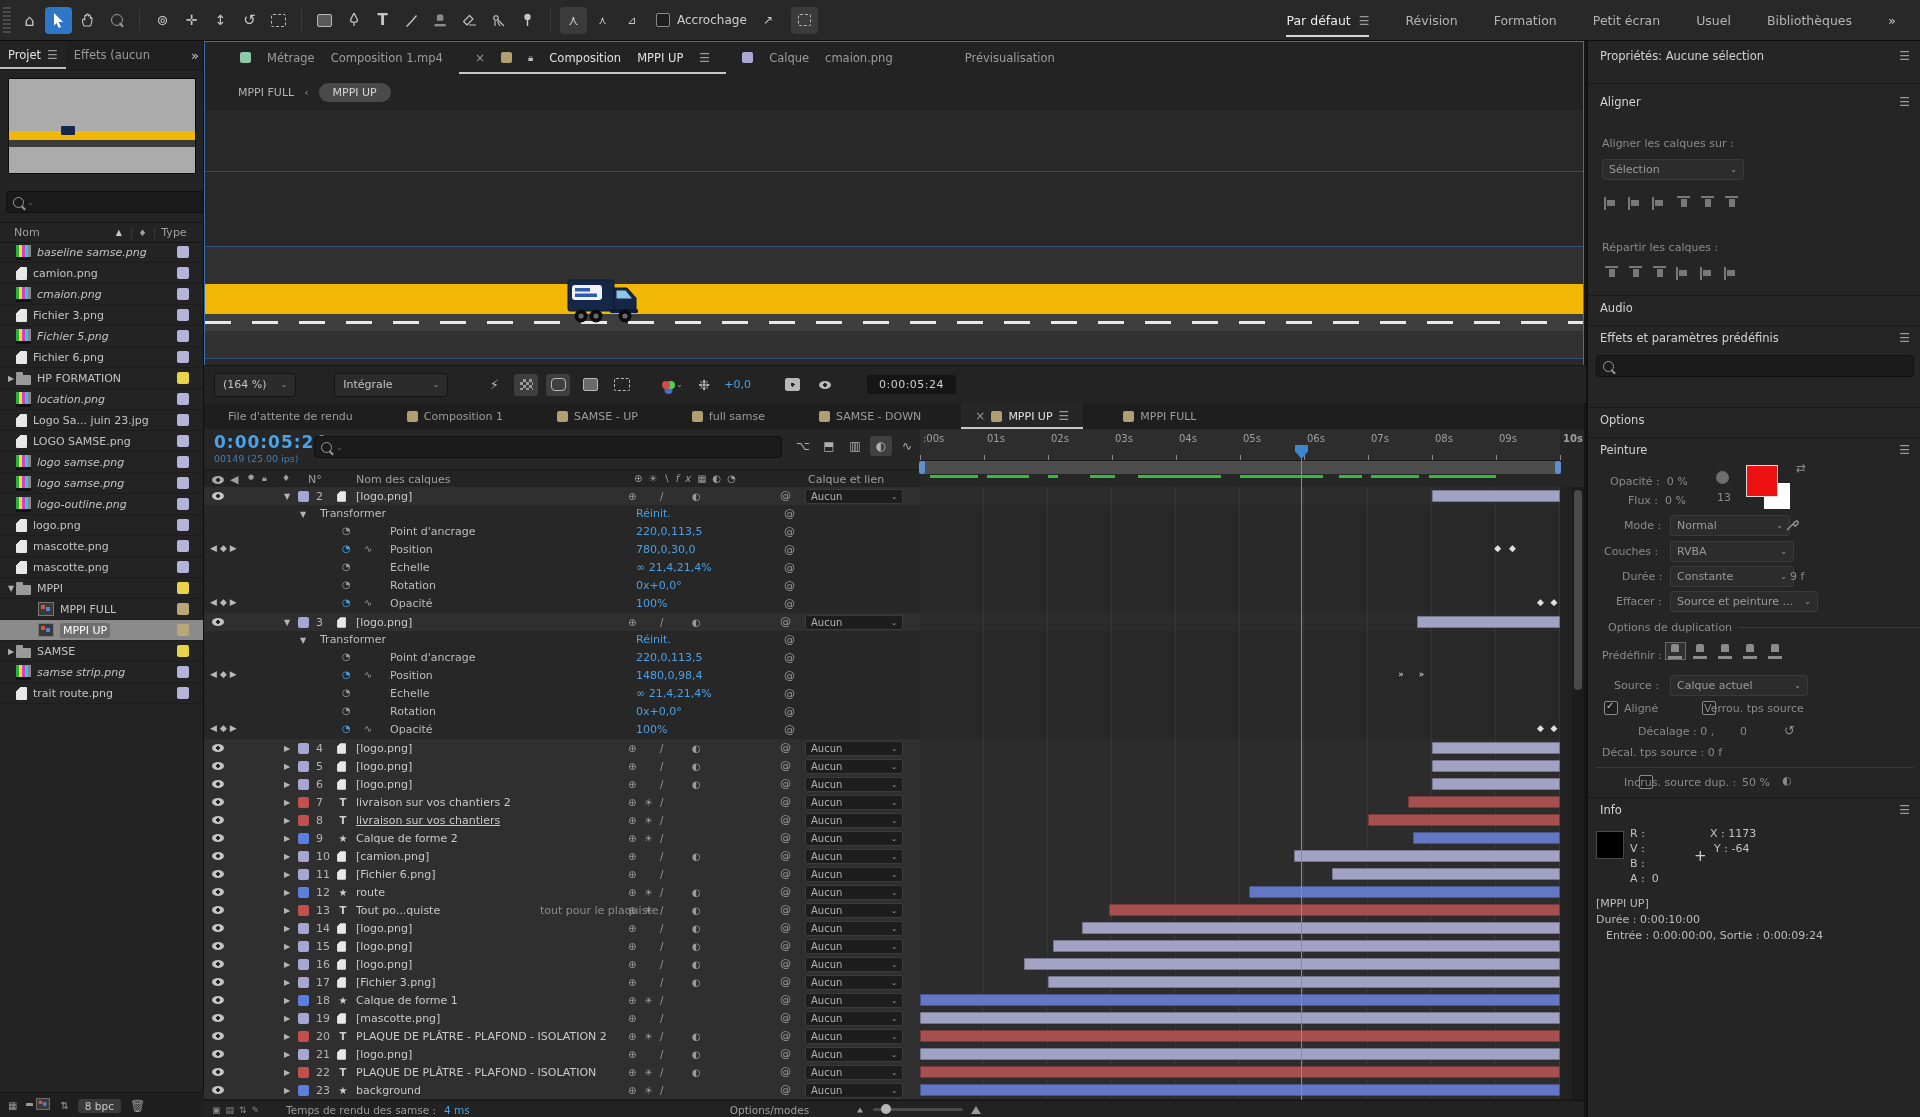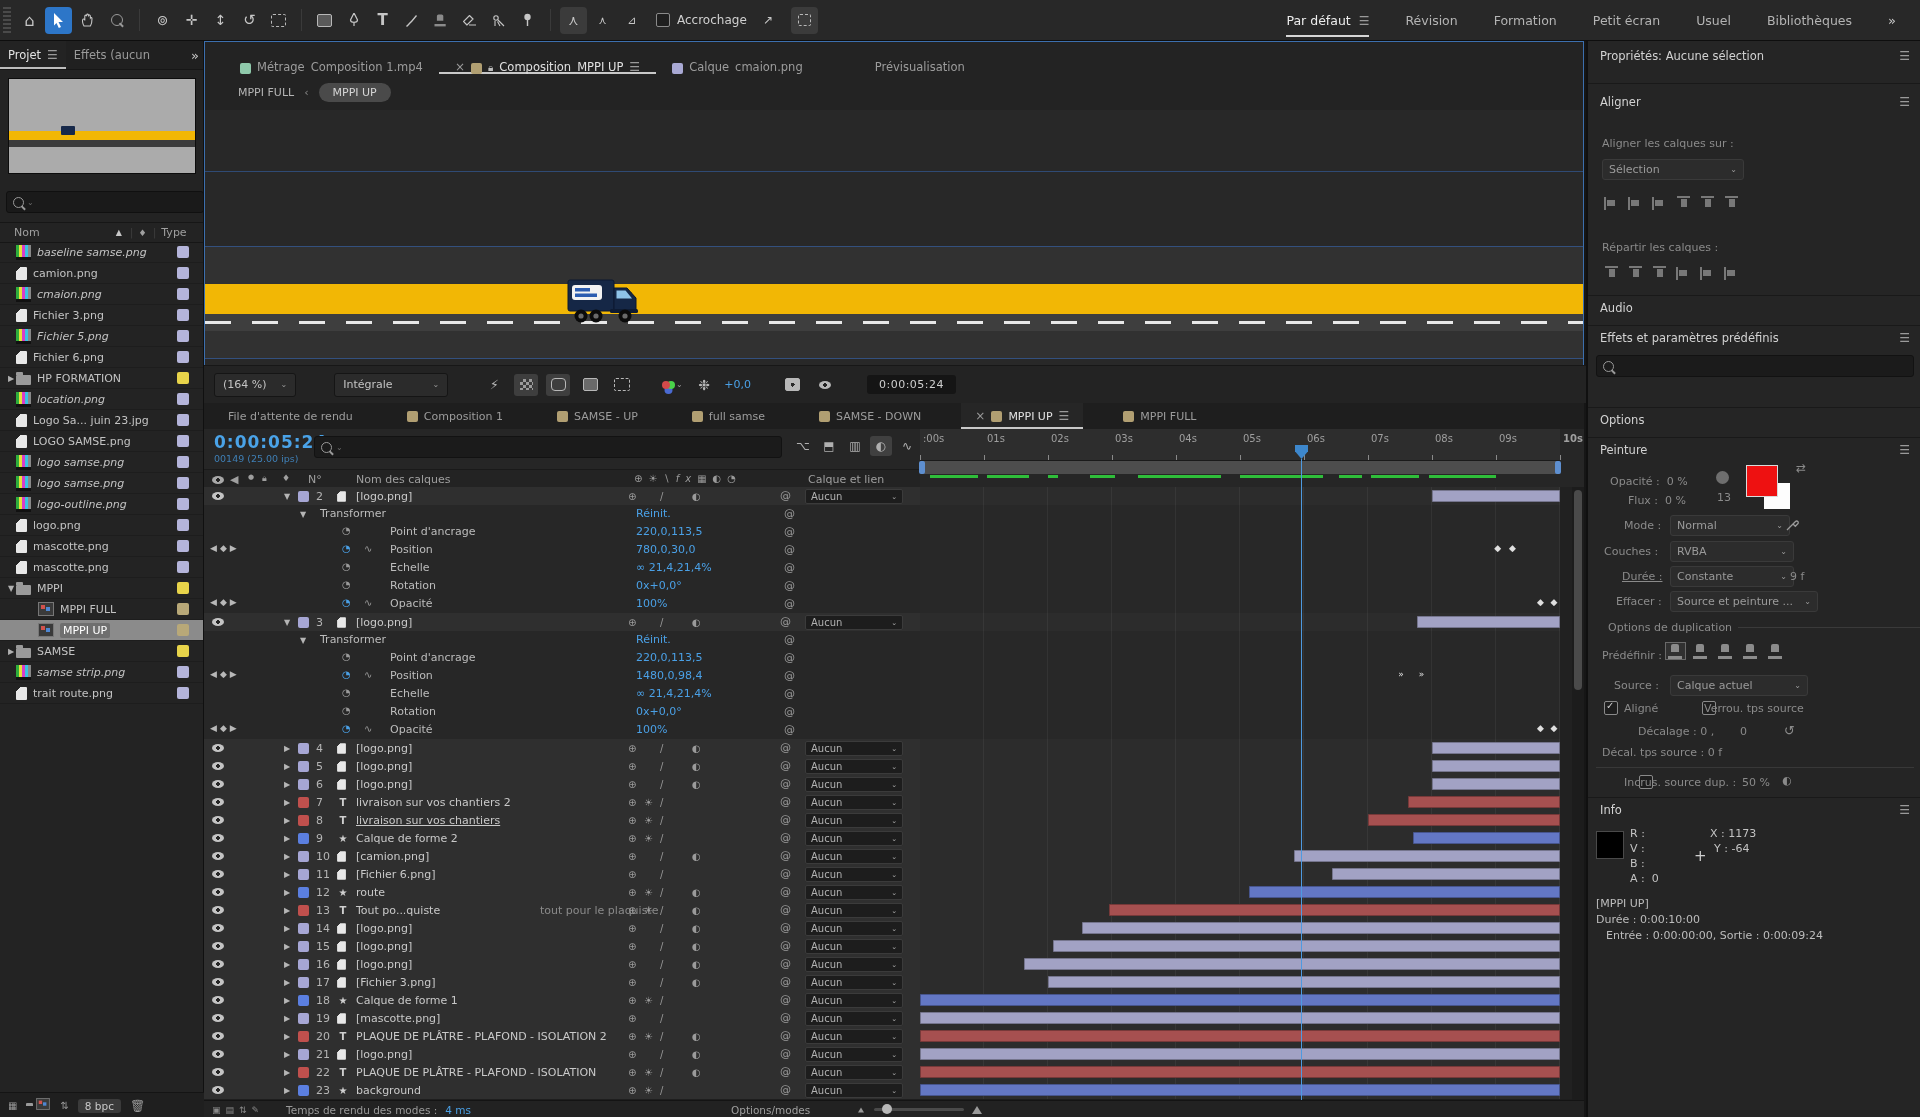--- a/index.html
+++ b/index.html
@@ -51,21 +51,21 @@
   .icon-folder{width:15px;height:10px;background:#9a9a9a;border-radius:1px;flex:none;position:relative;margin-top:3px;}
   .icon-folder::before{content:"";position:absolute;top:-3px;left:0;width:7px;height:3px;background:#9a9a9a;border-radius:1px 1px 0 0;}
   .icon-comp{width:14px;height:12px;flex:none;background:#3a3a3a;border:1px solid #777;position:relative;}
   .icon-comp::after{content:"";position:absolute;left:2px;top:2px;width:4px;height:4px;background:#d2524d;box-shadow:5px 2px 0 #4f87d2;}
   .gap6{width:6px;flex:none;}
   #pj-footer{left:0;top:1051px;width:203px;height:25px;background:#1f1f1f;border-top:1px solid #141414;display:flex;align-items:center;gap:9px;padding-left:8px;color:#9a9a9a;}
   .bpc{background:#3a3a3a;border-radius:3px;padding:1px 7px;font-size:10.5px;color:#c8c8c8;}
   
   #viewer{left:204px;top:41px;width:1380px;height:361px;background:#232323;outline:1px solid #3c6fae;outline-offset:-1px;}
   .vw-tabs{height:33px;display:flex;align-items:center;padding-left:20px;gap:0;background:#232323;}
-  .vtab{display:flex;align-items:flex-end;gap:6px;padding:0 16px;height:100%;color:#9c9c9c;white-space:nowrap;font-size:11.5px;}
+  .vtab{display:flex;align-items:center;gap:16px;padding:0 16px;height:100%;color:#9c9c9c;white-space:nowrap;font-size:11.5px;}
   .vtab.active{color:#e0e0e0;box-shadow:inset 0 -2px 0 #c9c9c9;}
   .swatch{width:11px;height:11px;border-radius:2px;flex:none;display:inline-block;}
   .lockg{font-size:10px;color:#bdbdbd;}
   .closex{color:#9a9a9a;font-size:12px;}
   #vw-crumb{position:absolute;left:0;top:33px;width:100%;height:36px;display:flex;align-items:center;padding-left:34px;gap:10px;}
   .crumb-pill{background:#4a4a4a;border-radius:10px;padding:3px 14px;color:#d6d6d6;}
   #vw-canvas{position:absolute;left:1px;top:69px;width:1378px;height:255px;background:#282828;overflow:hidden;}
   .guide{position:absolute;left:0;width:100%;height:1px;background:#33507e;}
   #vw-controls{position:absolute;left:0;top:324px;width:100%;height:37px;border-top:1px solid #171717;display:flex;align-items:center;padding-left:10px;gap:8px;background:#232323;}
   .vc-drop{background:#2b2b2b;border:1px solid #151515;border-radius:3px;height:22px;display:flex;align-items:center;gap:14px;padding:0 8px;color:#c3c3c3;}
@@ -1390,21 +1390,21 @@
           <div class="g-dark"></div>
         </div>
       </div>
     <div id="playhead-caret"></div>
     <div id="playhead-line"></div>
     <div id="tl-scroll">
         <div class="thumb"></div>
       </div>
     <div id="tl-footer">
       <span style="margin-left:8px;letter-spacing:5px;color:#8a8a8a;font-size:9px;">▣▤⇅✎</span>
-      <span style="margin-left:22px;">Temps de rendu des modes :</span>
+      <span style="margin-left:22px;">Temps de rendu des samse :</span>
       <span class="blue" style="margin-left:8px;">4 ms</span>
       <span style="margin-left:260px;color:#9f9f9f;">Options/modes</span>
       <span style="margin-left:46px;display:flex;align-items:center;gap:8px;">
         <span class="mountain small"></span>
         <span class="sl-track">
             <span class="sl-thumb"></span>
           </span>
         <span class="mountain"></span>
       </span>
     </div>
@@ -1466,21 +1466,21 @@
         <span style="font-size:8px;">⌄</span>
     </div>
     <svg class="abs" style="left:198px;top:476px;" width="14" height="14" viewBox="0 0 14 14">
         <path d="M1 13 L7 7 M7 7 l2.5-2.5 a1.6 1.6 0 1 1 2.3 2.3 L9.3 9.3 Z" fill="none" stroke="#9a9a9a" stroke-width="1.3"></path>
       </svg>
     <div class="rp-t dim" style="left:16px;top:504px;">Couches :</div>
     <div class="rp-drop" style="left:82px;top:500px;width:110px;">
       <span>RVBA</span>
         <span style="font-size:8px;">⌄</span>
     </div>
-    <div class="rp-t dim" style="left:34px;top:529px;text-decoration:underline;">Durée :</div>
+    <div class="rp-t dim" style="left:34px;top:529px;">Durée :</div>
     <div class="rp-drop" style="left:82px;top:525px;width:110px;">
       <span>Constante</span>
         <span style="font-size:8px;">⌄</span>
     </div>
     <div class="rp-t dim" style="left:202px;top:529px;">9 f</div>
     <div class="rp-t dim" style="left:28px;top:554px;">Effacer :</div>
     <div class="rp-drop" style="left:82px;top:550px;width:134px;">
       <span>Source et peinture ...</span>
         <span style="font-size:8px;">⌄</span>
     </div>

